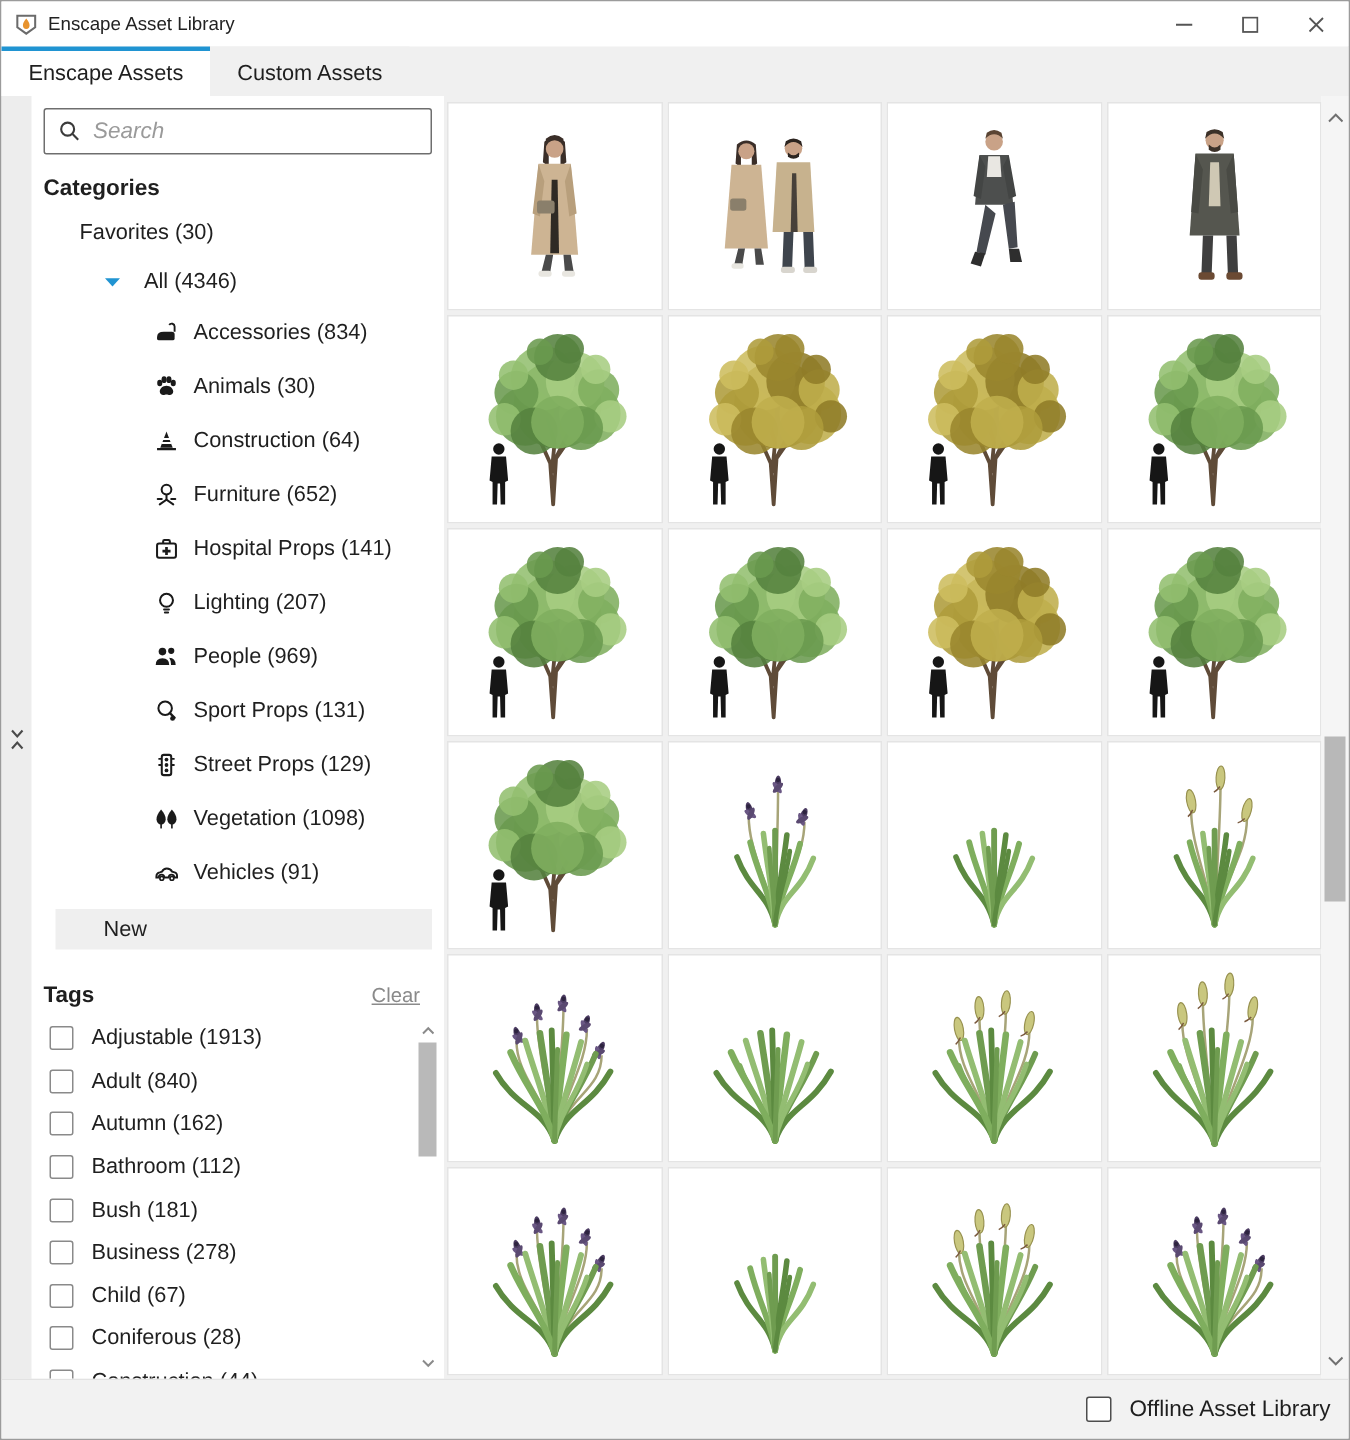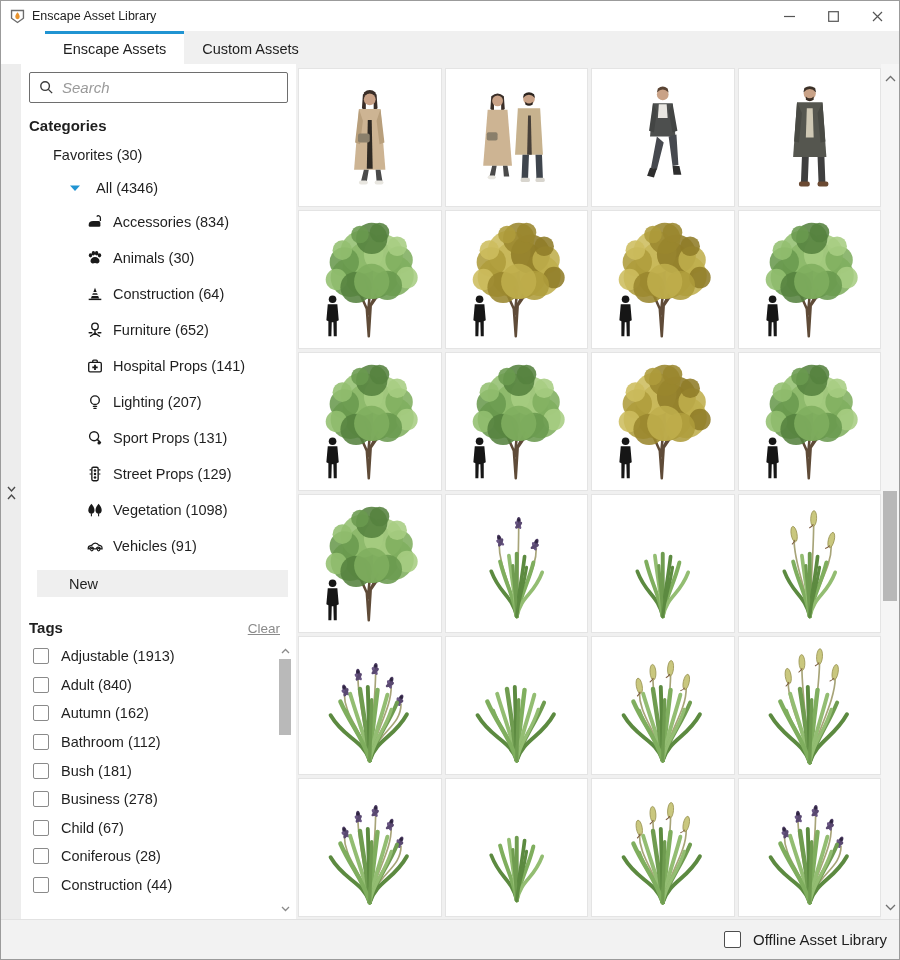--- a/index.html
+++ b/index.html
@@ -8,41 +8,41 @@
 
   
   .titlebar { height:30px; background:#fff; display:flex; align-items:center; flex:0 0 auto; }
   .titlebar .app-icon { width:17px; height:17px; margin:0 6px 0 8px; }
   .titlebar .title { font-size:12.5px; color:#222; }
   .titlebar .spacer { flex:1; }
   .winbtn { width:44px; height:30px; display:flex; align-items:center; justify-content:center; color:#555; cursor:default; }
   .winbtn svg { display:block; }
 
   
-  .tabbar { height:33px; background:#f0f0f0; display:flex; flex:0 0 auto;margin-left:44px; }
+  .tabbar { height:33px; background:#f0f0f0; display:flex; flex:0 0 auto; }
   .tab { height:33px; display:flex; align-items:center; justify-content:center; font-size:14.5px; color:#1f1f1f; background:#f0f0f0; border-top:3px solid transparent; padding:0 18px; }
   .tab.active { background:#fff; border-top:3px solid #2094d2; }
 
   
   .content { flex:1 1 auto; display:flex; min-height:0; position:relative; }
   .collapse-strip { width:20px; background:#ededed; position:relative; flex:0 0 auto; }
   .collapse-handle { position:absolute; left:3px; top:418px; width:14px; height:22px; display:flex; flex-direction:column; align-items:center; justify-content:center; color:#4a4a4a; }
 
   .sidebar { width:275px; background:#fff; flex:0 0 auto; display:flex; flex-direction:column; overflow:hidden; }
   .searchbox { margin:8px 8px 6px 8px; height:31px; border:1px solid #6e6e6e; border-radius:2px; background:#fff; display:flex; align-items:center; }
   .searchbox .sicon { margin:0 8px 0 9px; display:flex; }
   .searchbox input { border:none; outline:none; flex:1; font-size:15px; font-style:italic; color:#555; background:transparent; font-family:"Liberation Sans", sans-serif; }
   .searchbox input::placeholder { color:#9a9a9a; font-style:italic; }
 
   .section-header { font-size:15px; font-weight:bold; padding:8px 8px 4px 8px; }
   .cat-row { display:flex; align-items:center; font-size:14.5px; cursor:default;padding-left:27px; }
   .cat-fav { height:33px; padding-left:32px; }
   .cat-all { height:33px; }
   .cat-all .expander { width:26px; margin-left:22px; display:flex; align-items:center; }
-  .cat-item { height:36px; padding-left:64px; }
+  .cat-item { height:36px; padding-left:80px; }
   .cat-item .cicon { width:20px; height:20px; margin-right:8px; display:flex; align-items:center; justify-content:center; }
   .new-btn { margin:6px 8px 0 16px; height:27px; background:#efefef; display:flex; align-items:center; padding-left:32px; font-size:14.5px; cursor:default; }
 
   .tags-area { margin-top:16px; position:relative; flex:1; overflow:hidden; }
   .tags-header { display:flex; align-items:baseline; padding:6px 8px 6px 8px; }
   .tags-header .th-label { font-size:15px; font-weight:bold; }
   .tags-header .clear-link { margin-left:auto; margin-right:8px; font-size:13.5px; color:#8a8a8a; text-decoration:underline; cursor:default; }
   .tag-list { overflow:hidden; }
   .tag-row { height:28.6px; display:flex; align-items:center; padding-left:12px; font-size:14.5px; }
   .tag-row .cb { width:16px; height:16px; border:1px solid #8a8a8a; border-radius:2px; background:#fff; margin-right:12px; flex:0 0 auto; }
@@ -193,20 +193,31 @@
             <span>Hospital Props (141)</span>
           </div>
           <div class="cat-row cat-item">
             <span class="cicon">
               <svg width="18" height="18" viewBox="0 0 20 20">
                 <circle cx="10" cy="8" r="4.8" fill="none" stroke="#1a1a1a" stroke-width="1.5"></circle>
                 <path d="M8.2 14.8 h3.6 M8.8 17 h2.4" stroke="#1a1a1a" stroke-width="1.5" stroke-linecap="round"></path>
               </svg>
             </span>
             <span>Lighting (207)</span>
+          </div>
+          <div class="cat-row cat-item">
+            <span class="cicon">
+              <svg width="18" height="18" viewBox="0 0 20 20" fill="#1a1a1a">
+                <circle cx="7" cy="6" r="2.8"></circle>
+                <path d="M2 16 q0-5 5-5 t5 5 z"></path>
+                <circle cx="13.5" cy="5.4" r="2.3"></circle>
+                <path d="M12 10.6 q4.8 0.2 4.8 5.4 h-3.4 q0-3.4 -1.4-5.4 z"></path>
+              </svg>
+            </span>
+            <span>People (969)</span>
           </div>
           <div class="cat-row cat-item">
             <span class="cicon">
               <svg width="18" height="18" viewBox="0 0 20 20">
                 <circle cx="9" cy="8" r="5" fill="none" stroke="#1a1a1a" stroke-width="1.5"></circle>
                 <line x1="12.5" y1="11.5" x2="16" y2="15" stroke="#1a1a1a" stroke-width="1.8" stroke-linecap="round"></line>
                 <circle cx="14.5" cy="15.5" r="1.8" fill="#1a1a1a"></circle>
               </svg>
             </span>
             <span>Sport Props (131)</span>

